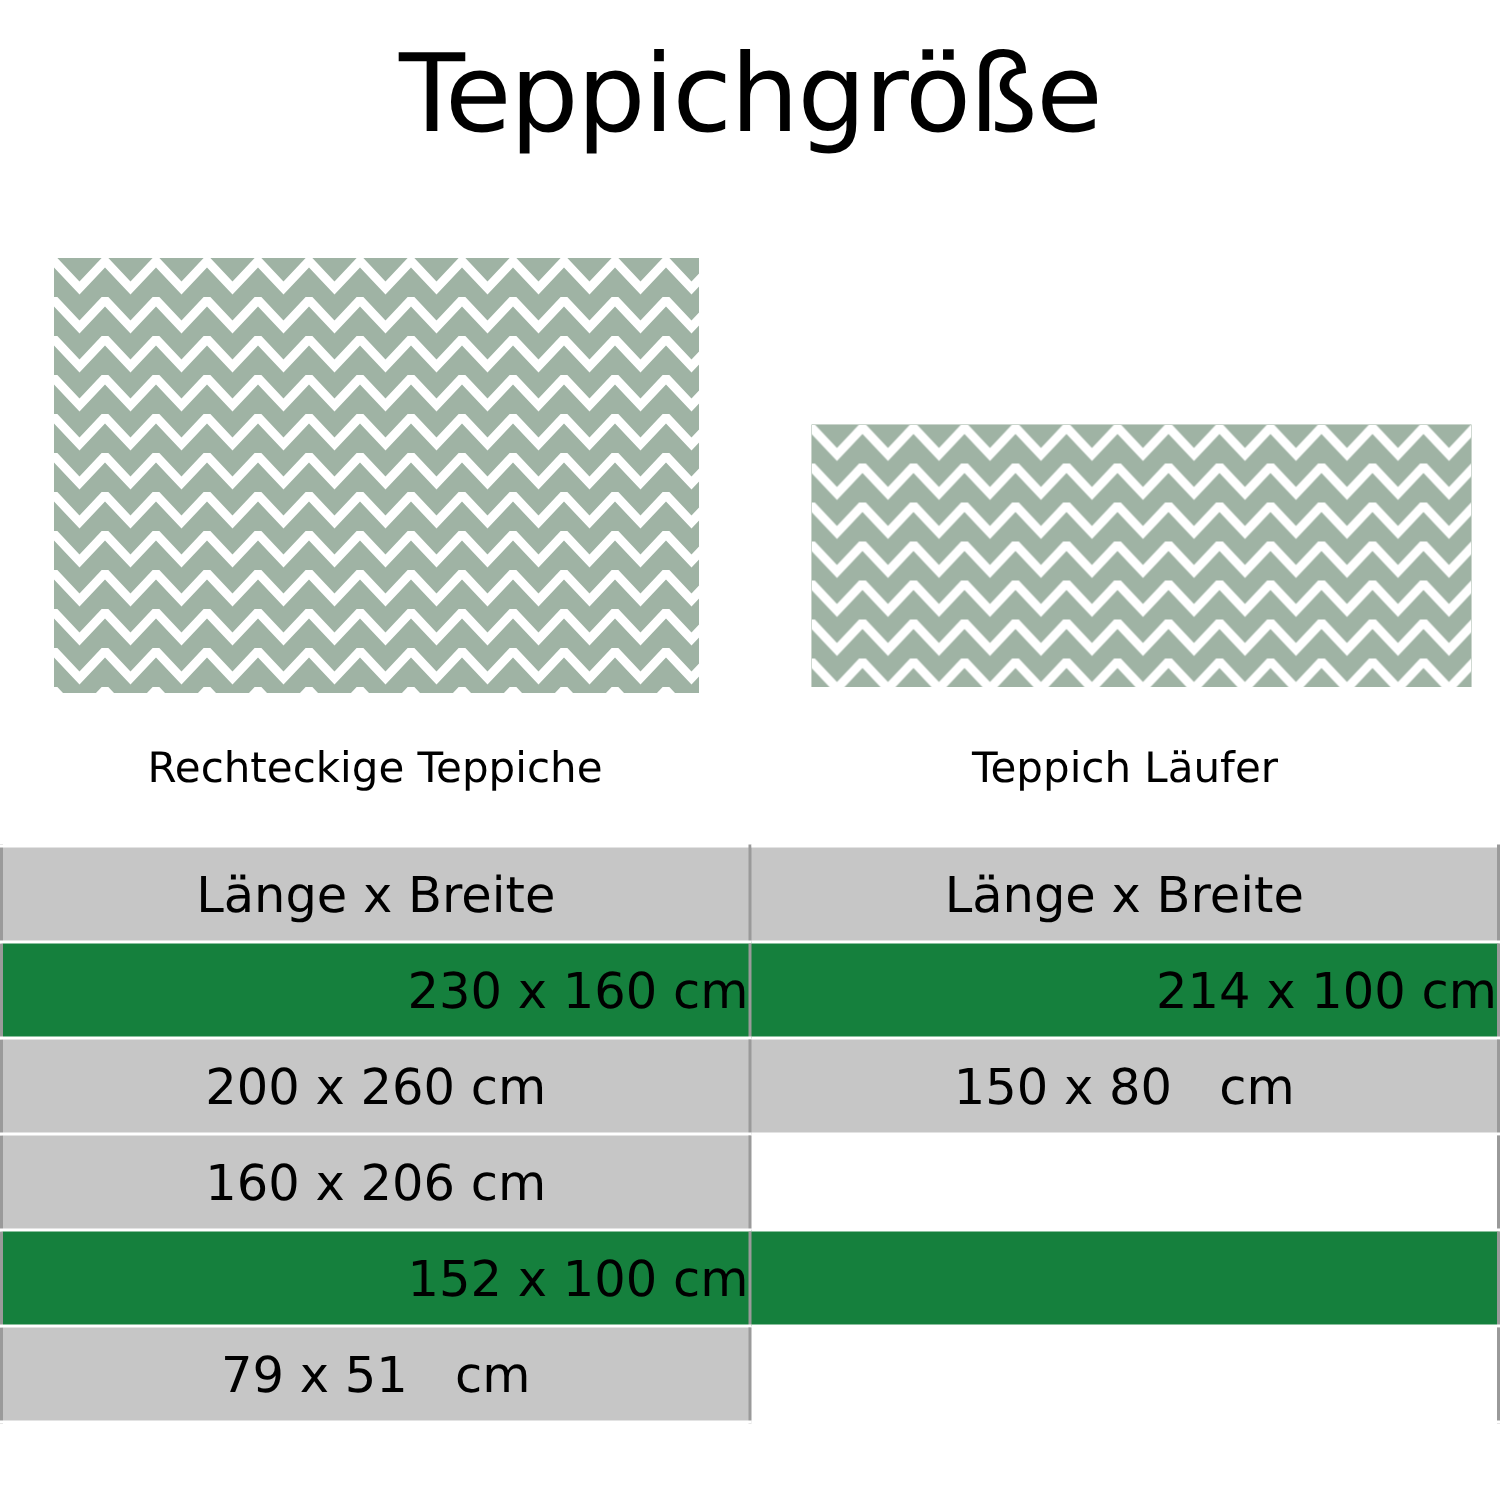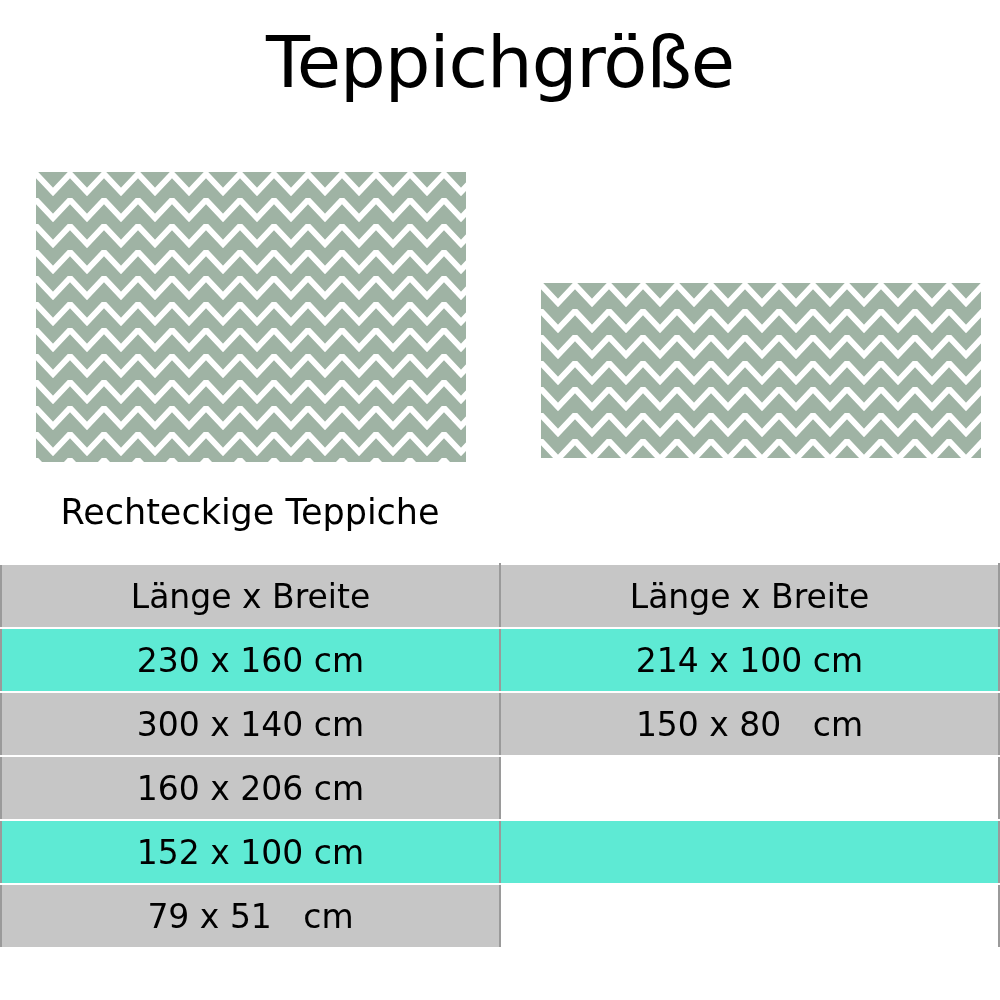--- a/index.html
+++ b/index.html
@@ -60,21 +60,21 @@
   #rug-runner {
     left: 541px;
     top: 283px;
     width: 440px;
     height: 175px;
   }
 
   
   .caption {
     position: absolute;
-    font-size: 35px;
+    font-size: 28px;
     line-height: 40px;
     text-align: center;
     color: #000000;
     white-space: nowrap;
   }
   #caption-left {
     left: 0;
     top: 492px;
     width: 500px;
   }
@@ -101,21 +101,22 @@
     vertical-align: middle;
     font-size: 33px;
     color: #000000;
     padding: 0;
     white-space: pre;
   }
   #table tr.shaded td {
     background: #c6c6c6;
   }
   #table tr.plain td {
-    background: #5eead4;
+    background: #15803d;
+    text-align: right;
   }
   #table td.empty {
     background: #ffffff;
   }
   #table tr.shaded td.empty {
     background: #ffffff;
   }
   #table td.border-line {
     border-left: 2px solid #9a9a9a;
     border-right: 2px solid #9a9a9a;
@@ -155,33 +156,34 @@
             <path d="M -17 20 L 0 2 L 17 20 L 34 2 L 51 20" fill="none" stroke="#ffffff" stroke-width="6"></path>
           </pattern>
         </defs>
         <rect x="0" y="0" width="440" height="175" fill="#9fb3a4"></rect>
         <rect x="0" y="0" width="440" height="175" fill="url(#chev2)"></rect>
       </svg>
     </div>
   </div>
 
   <div class="caption" id="caption-left">Rechteckige Teppiche</div>
+  <div class="caption" id="caption-right">Teppich Läufer</div>
 
   <table id="table">
     <tbody>
       <tr class="shaded">
         <td class="border-line">Länge x Breite</td>
         <td class="border-line">Länge x Breite</td>
       </tr>
       <tr class="plain">
         <td class="border-line">230 x 160 cm</td>
         <td class="border-line">214 x 100 cm</td>
       </tr>
       <tr class="shaded">
-        <td class="border-line">300 x 140 cm</td>
+        <td class="border-line">200 x 260 cm</td>
         <td class="border-line">150 x 80   cm</td>
       </tr>
       <tr class="shaded">
         <td class="border-line">160 x 206 cm</td>
         <td class="border-line empty"></td>
       </tr>
       <tr class="plain">
         <td class="border-line">152 x 100 cm</td>
         <td class="border-line empty"></td>
       </tr>

